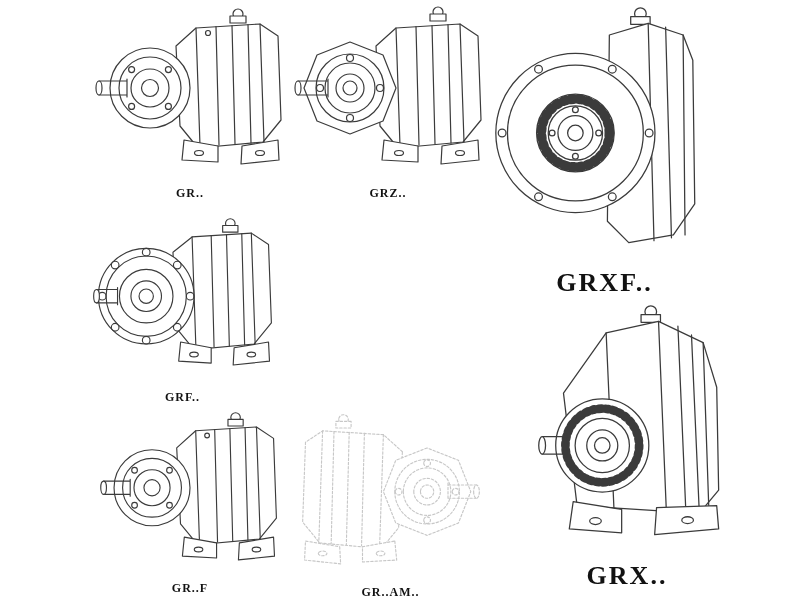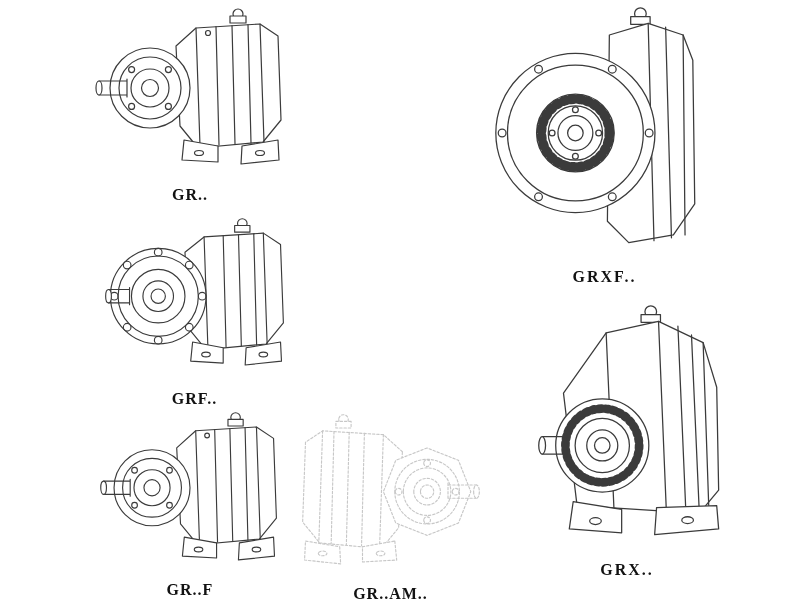--- a/index.html
+++ b/index.html
@@ -15,28 +15,28 @@
   .item {
     position: absolute;
     display: flex;
     flex-direction: column;
     align-items: center;
   }
   .item svg.drawing { display: block; color: #3b3b3b; }
   .item.ghost svg.drawing { color: #c7c7c7; stroke-dasharray: 2.5 2; }
   .label {
     font-weight: 700;
-    font-size: 16px;
+    font-size: 12px;
     color: #121212;
     letter-spacing: 1px;
     margin-top: 4px;
     text-align: center;
     white-space: nowrap;
   }
-  .label.big { font-size: 16px; letter-spacing: 2px; }
+  .label.big { font-size: 26px; letter-spacing: 2px; }
   .defs-holder { position: absolute; width: 0; height: 0; overflow: hidden; }
 </style>
 </head>
 <body>
 
 <svg class="defs-holder" aria-hidden="true">
   <defs>
 
     <symbol id="gb-foot" viewBox="0 0 200 178">
       <g fill="none" stroke="currentColor" stroke-width="1.2" stroke-linejoin="round" stroke-linecap="round">
@@ -171,29 +171,35 @@
 
 <div class="canvas">
 
   <figure class="item" style="left:90px; top:4px; width:200px;">
     <svg class="drawing" width="200" height="178" viewBox="0 0 200 178">
       <use href="#gb-foot" width="200" height="178"></use>
     </svg>
     <figcaption class="label">GR..</figcaption>
   </figure>
 
+  <figure class="item" style="left:288px; top:0px; width:200px;">
+    <svg class="drawing" width="200" height="182" viewBox="0 0 200 182">
+      <use href="#gb-grz" width="200" height="182"></use>
+    </svg>
+    <figcaption class="label">GRZ..</figcaption>
+  </figure>
 
   <figure class="item" style="left:492px; top:2px; width:225px;">
     <svg class="drawing" width="225" height="262" viewBox="0 0 230 270">
       <use href="#gb-grxf" width="230" height="270"></use>
     </svg>
     <figcaption class="label big">GRXF..</figcaption>
   </figure>
 
-  <figure class="item" style="left:92px; top:214px; width:205px;justify-content:center;">
+  <figure class="item" style="left:80px; top:214px; width:205px;justify-content:center;">
     <svg class="drawing" width="196" height="172" viewBox="0 0 205 180">
       <use href="#gb-flange" width="205" height="180"></use>
     </svg>
     <figcaption class="label">GRF..</figcaption>
   </figure>
 
 
   <figure class="item" style="left:90px; top:408px; width:200px;justify-content:flex-end;">
     <svg class="drawing" width="190" height="169" viewBox="0 0 200 178">
       <use href="#gb-foot" width="200" height="178"></use>

